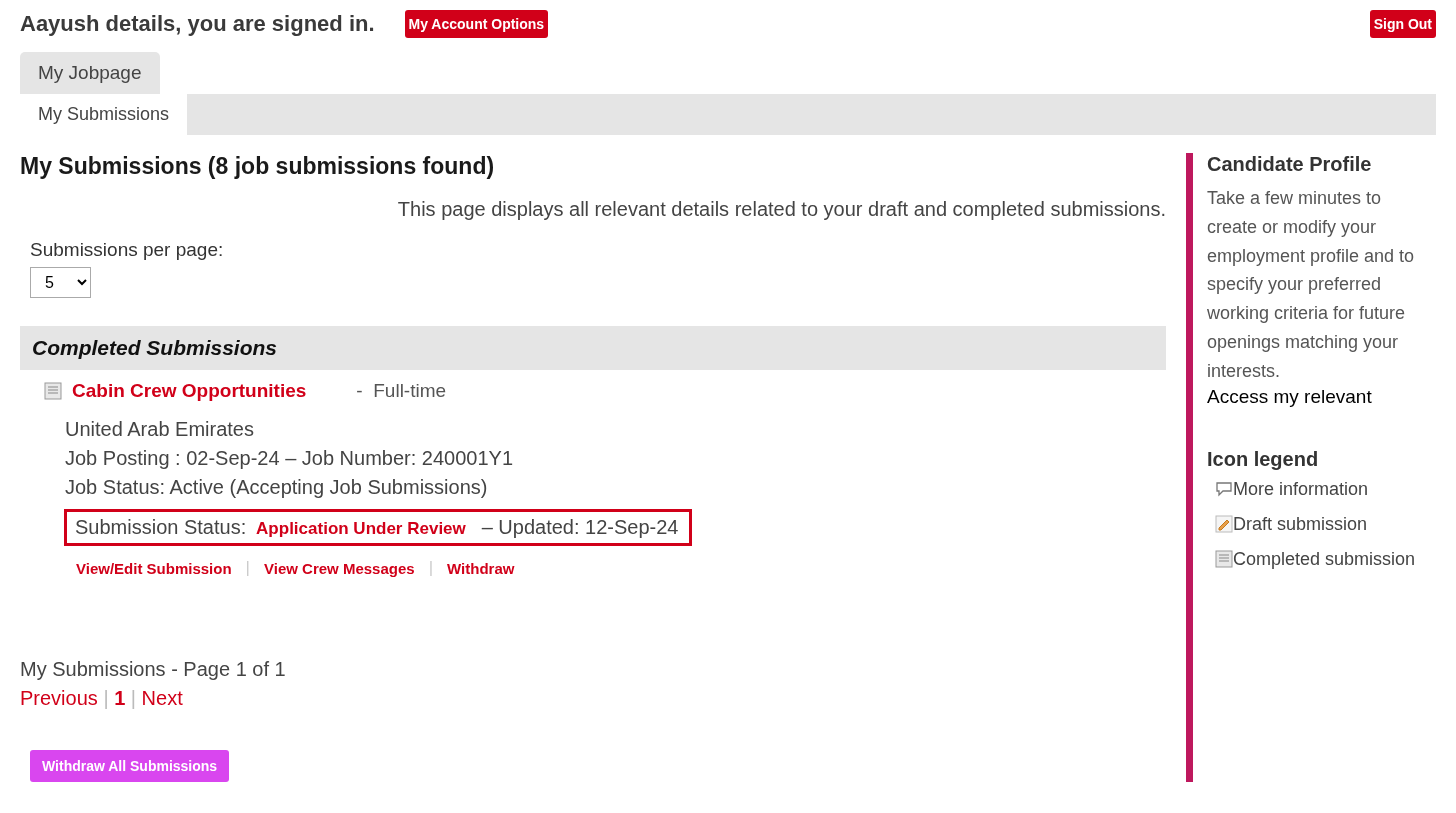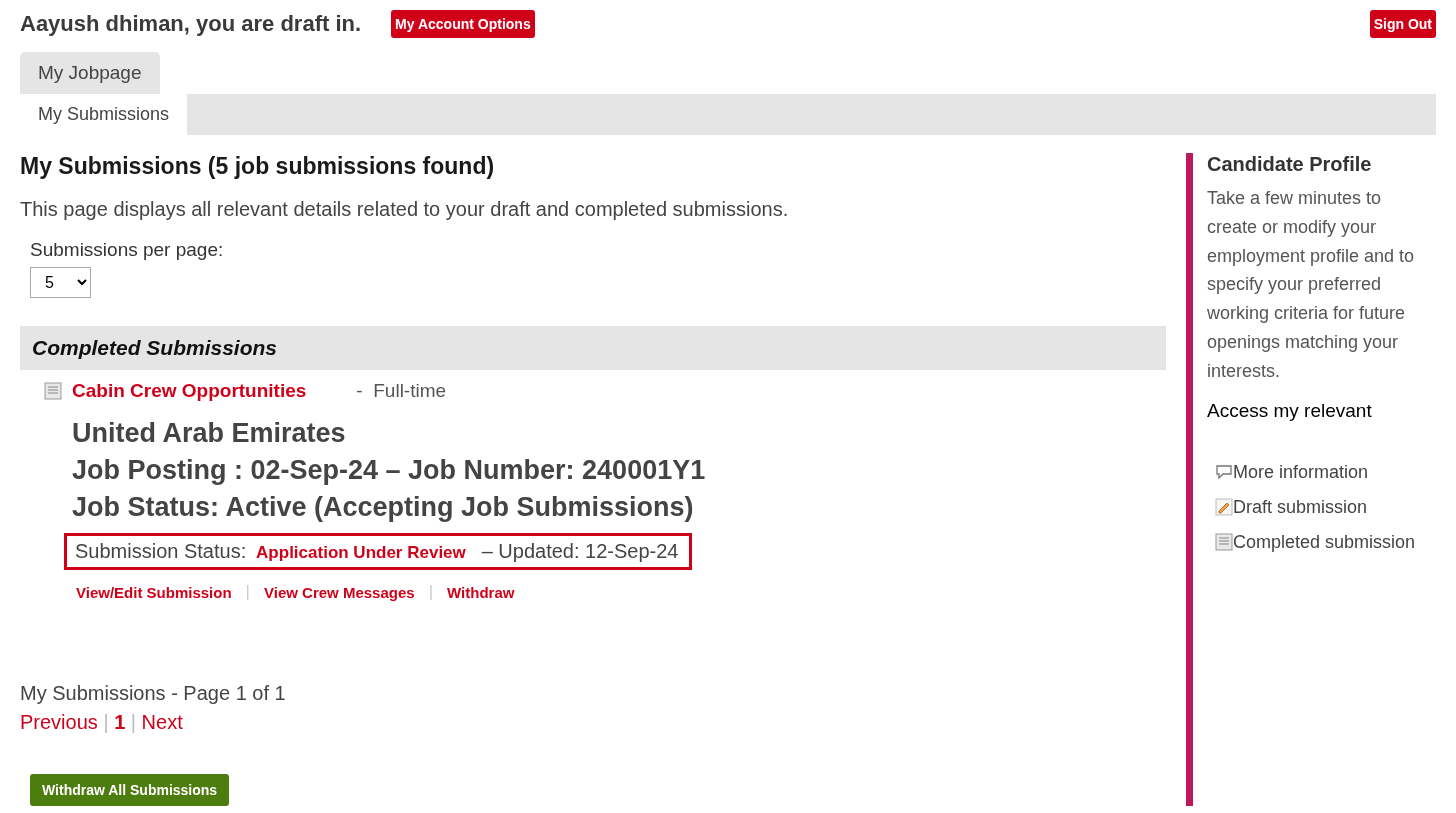--- a/index.html
+++ b/index.html
@@ -34,21 +34,21 @@
       background: #d10019;
       color: #fff;
       border: none;
       padding: 6px 4px;
       font-weight: bold;
       font-size: 14px;
       cursor: pointer;
       border-radius: 3px;
     }
     .btn-red-med {
-      background: #4d7c0f;
+      background: #d946ef;
       color: #fff;
       border: none;
       padding: 8px 12px;
       font-weight: bold;
       font-size: 14px;
       cursor: pointer;
       border-radius: 3px;
     }
     .tabs-outer {
       margin-bottom: 0;
@@ -91,20 +91,21 @@
     .page-title {
       font-size: 23px;
       font-weight: bold;
       color: #1a1a1a;
       margin-bottom: 18px;
     }
     .page-desc {
       font-size: 20px;
       color: #444;
       margin-bottom: 18px;
+      text-align: right;
     }
     .per-page-label {
       font-size: 19px;
       color: #333;
       margin-left: 10px;
       margin-bottom: 6px;
       display: block;
     }
     .per-page-select {
       margin-left: 10px;
@@ -144,25 +145,24 @@
       font-weight: bold;
       font-size: 19px;
       cursor: pointer;
     }
     .job-type {
       font-size: 19px;
       color: #555;
       margin-left: 40px;
     }
     .job-detail {
-      font-size: 27px;
-      color: #444;
-      margin-left: 28px;
+      font-size: 20px;
+      color: #444;
+      margin-left: 21px;
       margin-bottom: 6px;
-      font-weight: bold;
     }
     .status-box {
       border: 3px solid #d10019;
       margin-left: 20px;
       margin-top: 4px;
       padding: 4px 10px 4px 8px;
       display: inline-block;
     }
     .status-label {
       font-size: 20px;
@@ -223,21 +223,20 @@
     .side-heading {
       font-size: 20px;
       font-weight: bold;
       color: #333;
       margin-bottom: 8px;
     }
     .side-text {
       font-size: 18px;
       color: #555;
       line-height: 1.6;
-      margin-bottom: 14px;
     }
     .side-link {
       font-size: 19px;
       color: #000;
       cursor: pointer;
       margin-bottom: 40px;
       display: inline-block;
     }
     .legend-row {
       display: flex;
@@ -255,36 +254,36 @@
     .legend-text {
       font-size: 18px;
       color: #444;
     }
   </style>
 </head>
 <body>
 
 <div class="header-row">
   <div class="header-left">
-    <span class="signed-in">Aayush dhiman, you are draft in.</span>
+    <span class="signed-in">Aayush details, you are signed in.</span>
     <button class="btn-red">My Account Options</button>
   </div>
   <button class="btn-red">Sign Out</button>
 </div>
 
 <div class="tabs-outer">
   <div class="tab-jobpage">My Jobpage</div>
 </div>
 <div class="tabs-inner-bar">
   <div class="tab-submissions">My Submissions</div>
 </div>
 
 <div class="main-layout">
   <div class="main-left">
-    <h1 class="page-title">My Submissions (5 job submissions found)</h1>
+    <h1 class="page-title">My Submissions (8 job submissions found)</h1>
     <p class="page-desc">This page displays all relevant details related to your draft and completed submissions.</p>
 
     <label class="per-page-label">Submissions per page:</label>
     <select class="per-page-select">
       <option>5</option>
     </select>
 
     <div class="section-header">Completed Submissions</div>
 
     <div class="submission-row">
@@ -332,20 +331,21 @@
     <div class="withdraw-all">
       <button class="btn-red-med">Withdraw All Submissions</button>
     </div>
   </div>
 
   <div class="main-right">
     <div class="side-heading">Candidate Profile</div>
     <div class="side-text">Take a few minutes to create or modify your employment profile and to specify your preferred working criteria for future openings matching your interests.</div>
     <a class="side-link">Access my relevant</a>
 
+    <div class="side-heading">Icon legend</div>
     <div class="legend-row">
       <span class="legend-icon">
         <svg width="18" height="18" viewBox="0 0 18 18">
             <path d="M2 3 h14 v8 h-8 l-4 4 v-4 h-2 z" fill="none" stroke="#777" stroke-width="1.3"></path>
           </svg>
       </span>
       <span class="legend-text">More information</span>
     </div>
     <div class="legend-row">
       <span class="legend-icon">

